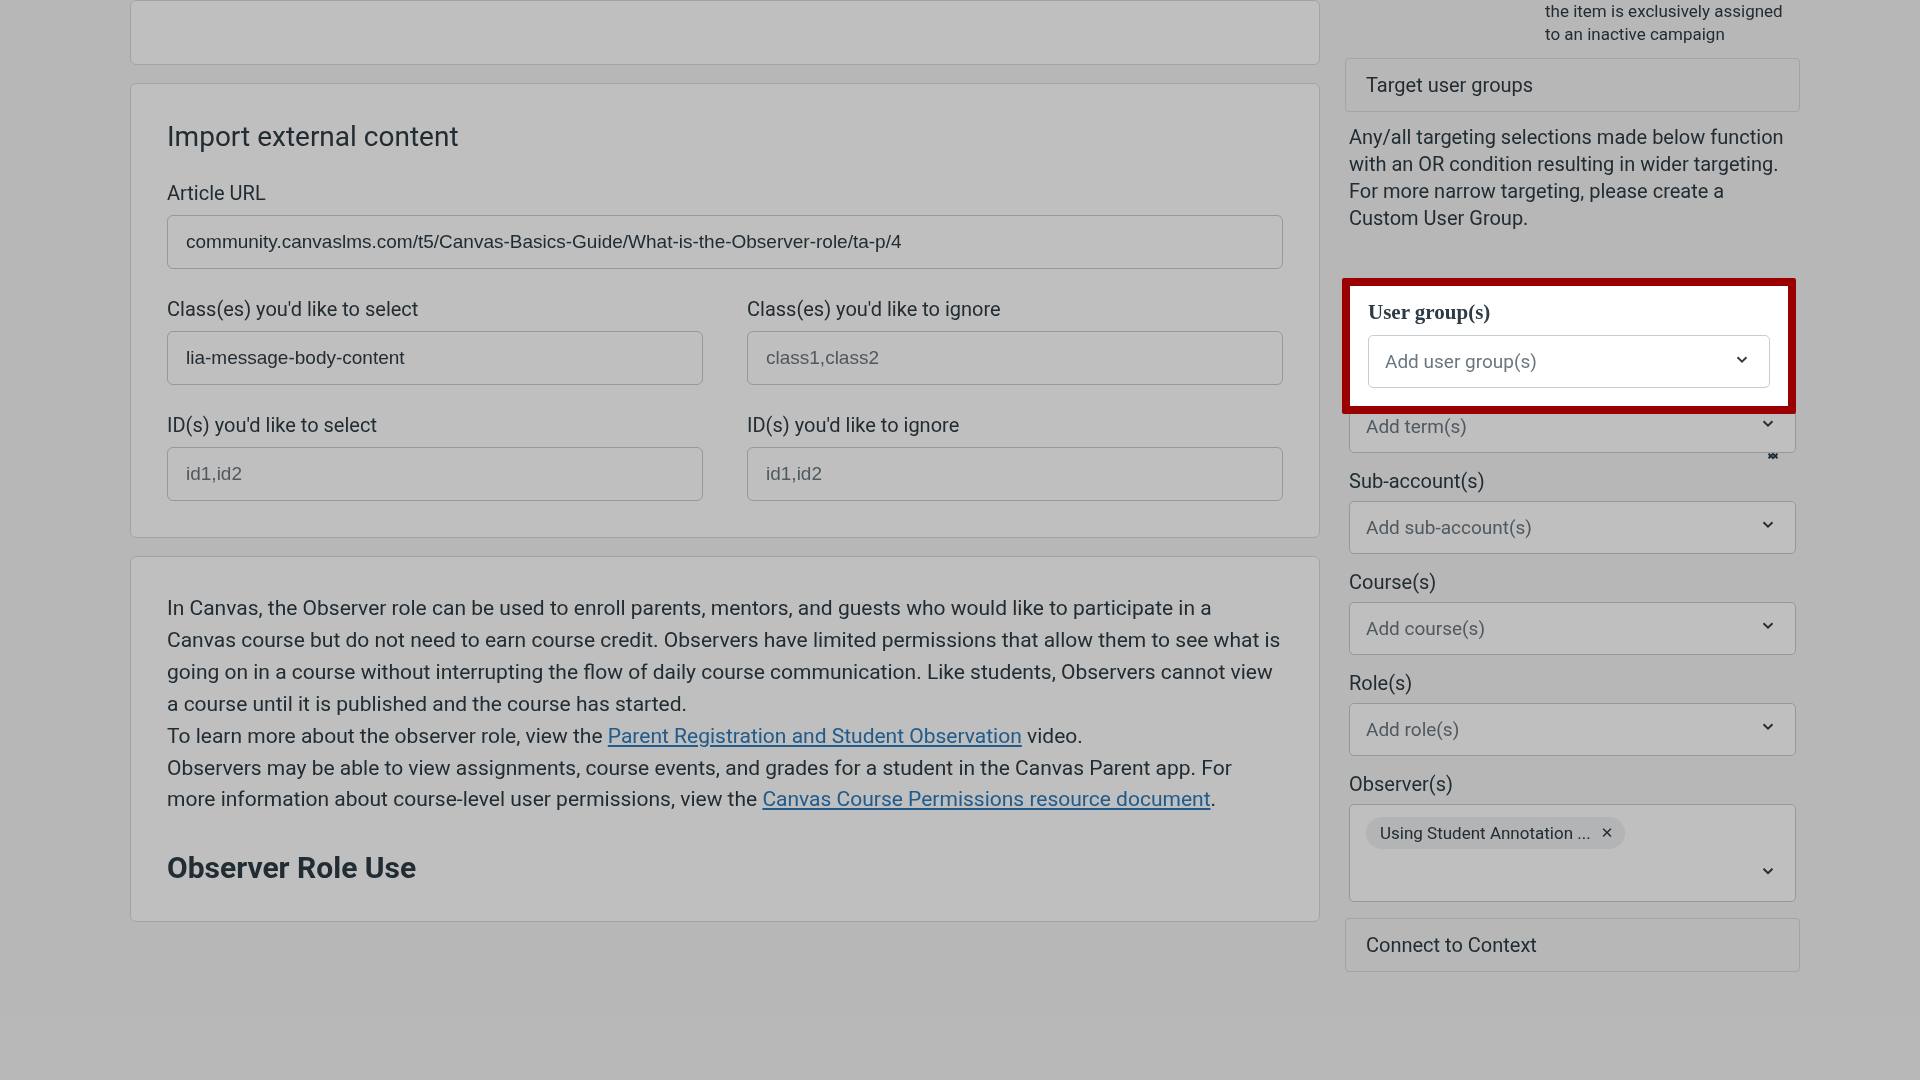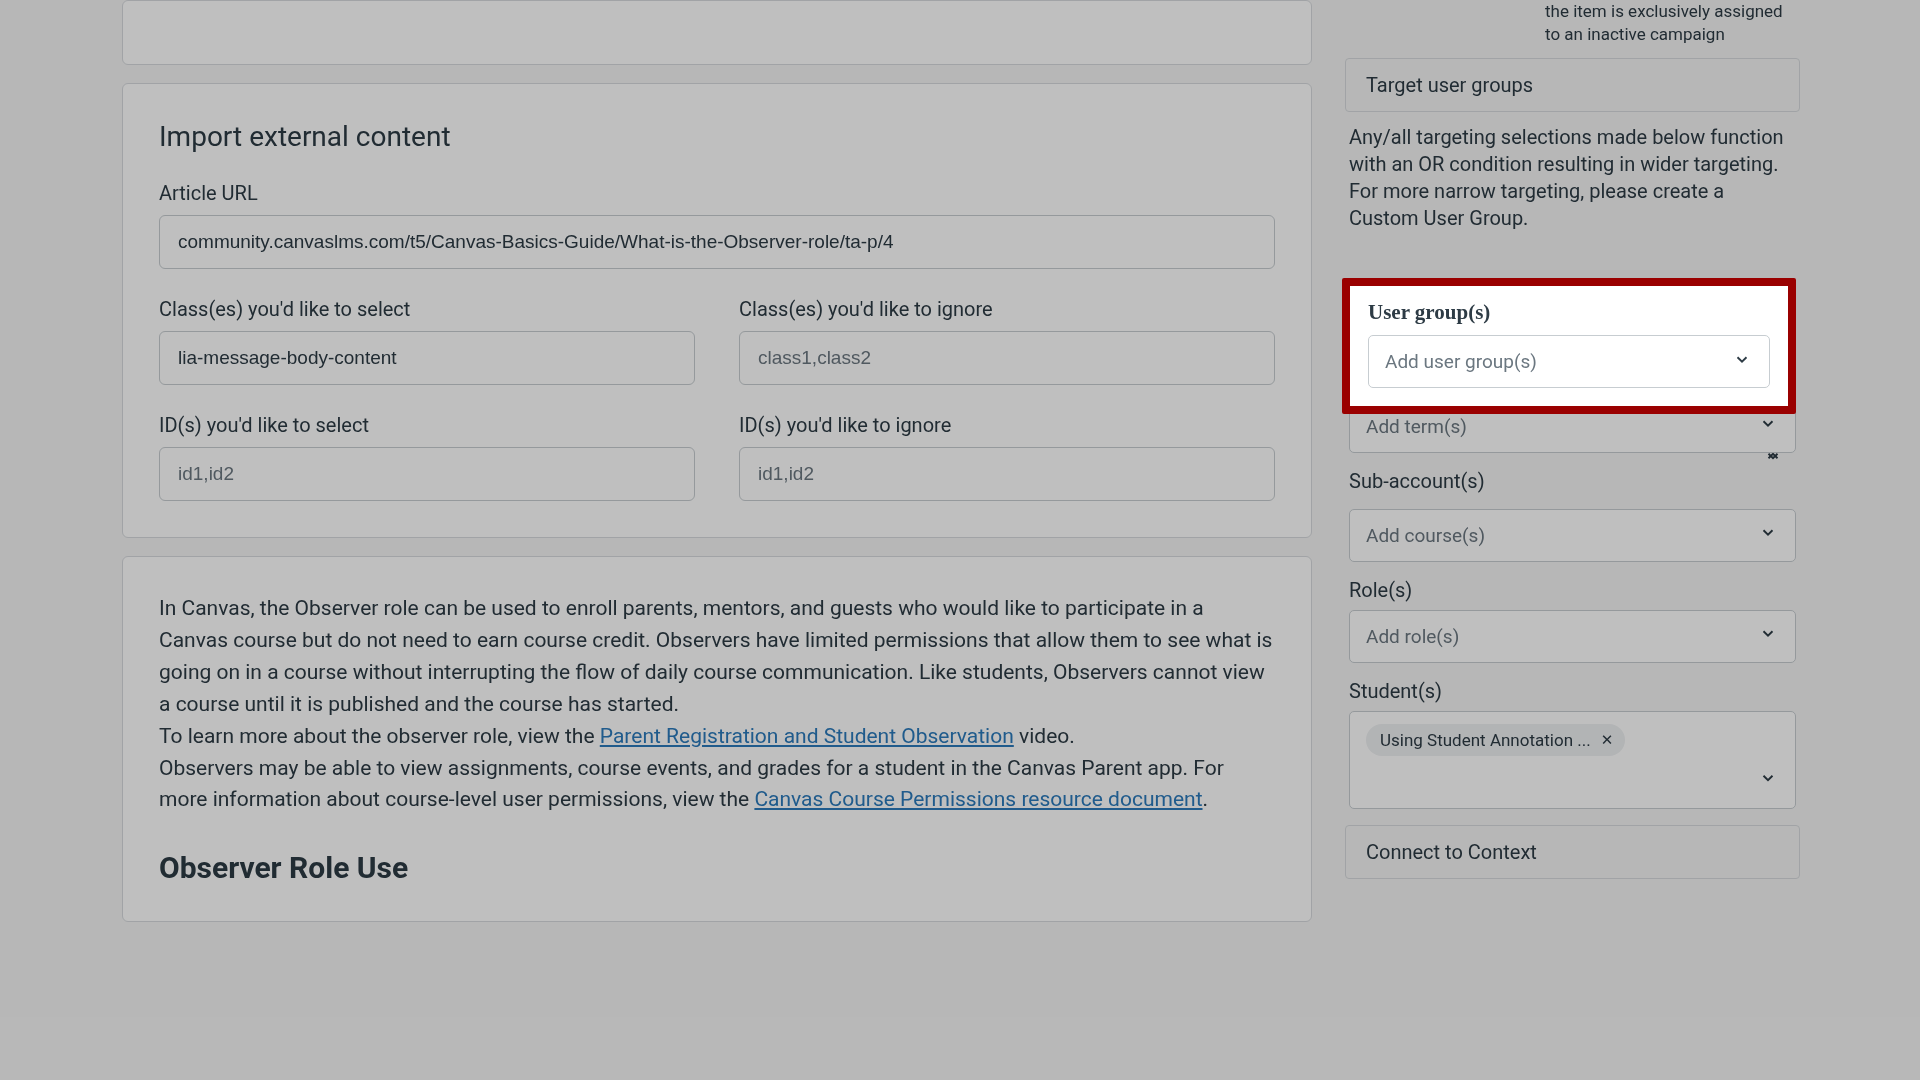--- a/index.html
+++ b/index.html
@@ -14,21 +14,21 @@
     }
     .overlay {
       position: absolute;
       inset: 0;
       background: rgba(0,0,0,0.25);
       pointer-events: none;
       z-index: 5;
     }
     .main-area {
       position: absolute;
-      left: 122px;
+      left: 130px;
       top: 0;
       width: 1190px;
       height: 1020px;
     }
     .card {
       background: #fff;
       border: 1px solid #d7dade;
       border-radius: 6px;
       padding: 36px;
       margin-bottom: 18px;
@@ -230,23 +230,32 @@
       <span class="chev">
         <svg class="chevron" viewBox="0 0 24 24" fill="none" stroke="currentColor" stroke-width="2.5">
             <polyline points="6 9 12 15 18 9"></polyline>
           </svg>
       </span>
     </div>
   </div>
 
   <div class="side-field">
     <div class="side-label light">Sub-account(s)</div>
+    <div class="dropdown">
+      <span>Add sub-account(s)</span>
+      <span class="chev">
+        <svg class="chevron" viewBox="0 0 24 24" fill="none" stroke="currentColor" stroke-width="2.5">
+            <polyline points="6 9 12 15 18 9"></polyline>
+          </svg>
+      </span>
+    </div>
   </div>
 
   <div class="side-field">
+    <div class="side-label light">Course(s)</div>
     <div class="dropdown">
       <span>Add course(s)</span>
       <span class="chev">
         <svg class="chevron" viewBox="0 0 24 24" fill="none" stroke="currentColor" stroke-width="2.5">
             <polyline points="6 9 12 15 18 9"></polyline>
           </svg>
       </span>
     </div>
   </div>
 
@@ -256,21 +265,21 @@
       <span>Add role(s)</span>
       <span class="chev">
         <svg class="chevron" viewBox="0 0 24 24" fill="none" stroke="currentColor" stroke-width="2.5">
             <polyline points="6 9 12 15 18 9"></polyline>
           </svg>
       </span>
     </div>
   </div>
 
   <div class="side-field">
-    <div class="side-label light">Student(s)</div>
+    <div class="side-label light">Observer(s)</div>
     <div class="dropdown tall">
       <span class="chip">
         <span>Using Student Annotation ...</span>
         <span class="chip-x">✕</span>
       </span>
       <span class="chev">
         <svg class="chevron" viewBox="0 0 24 24" fill="none" stroke="currentColor" stroke-width="2.5">
             <polyline points="6 9 12 15 18 9"></polyline>
           </svg>
       </span>

